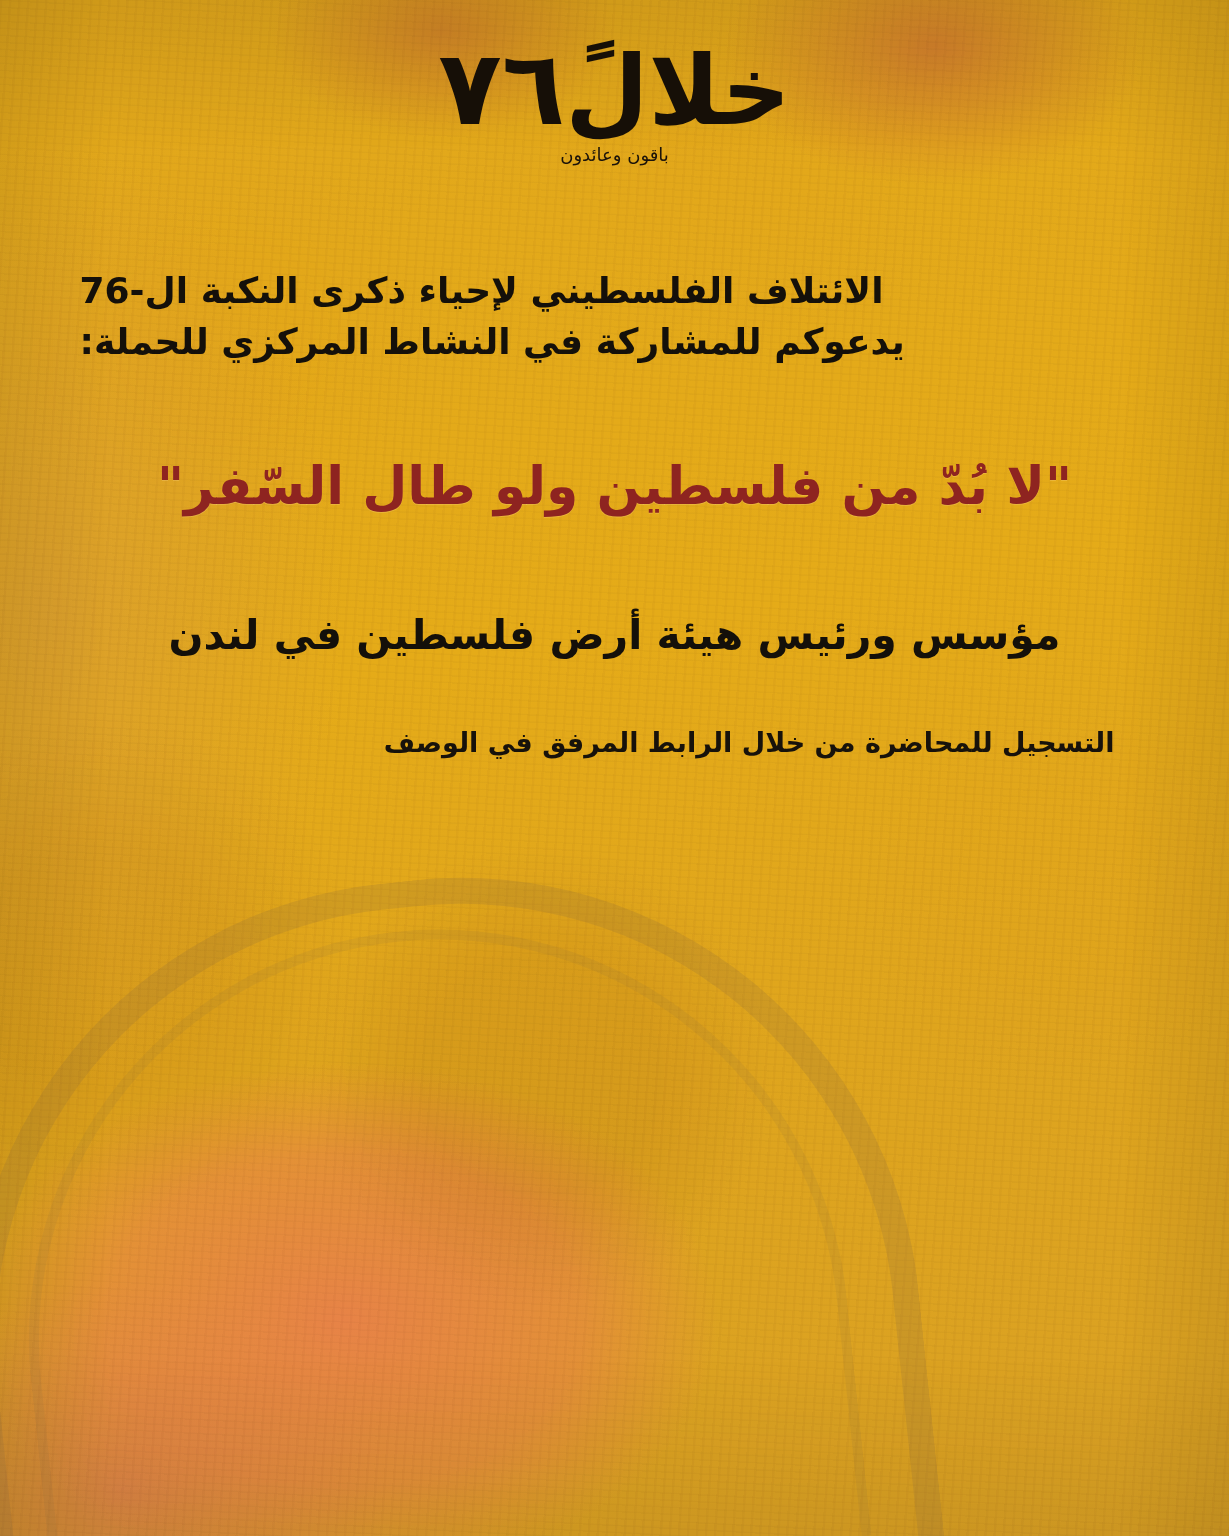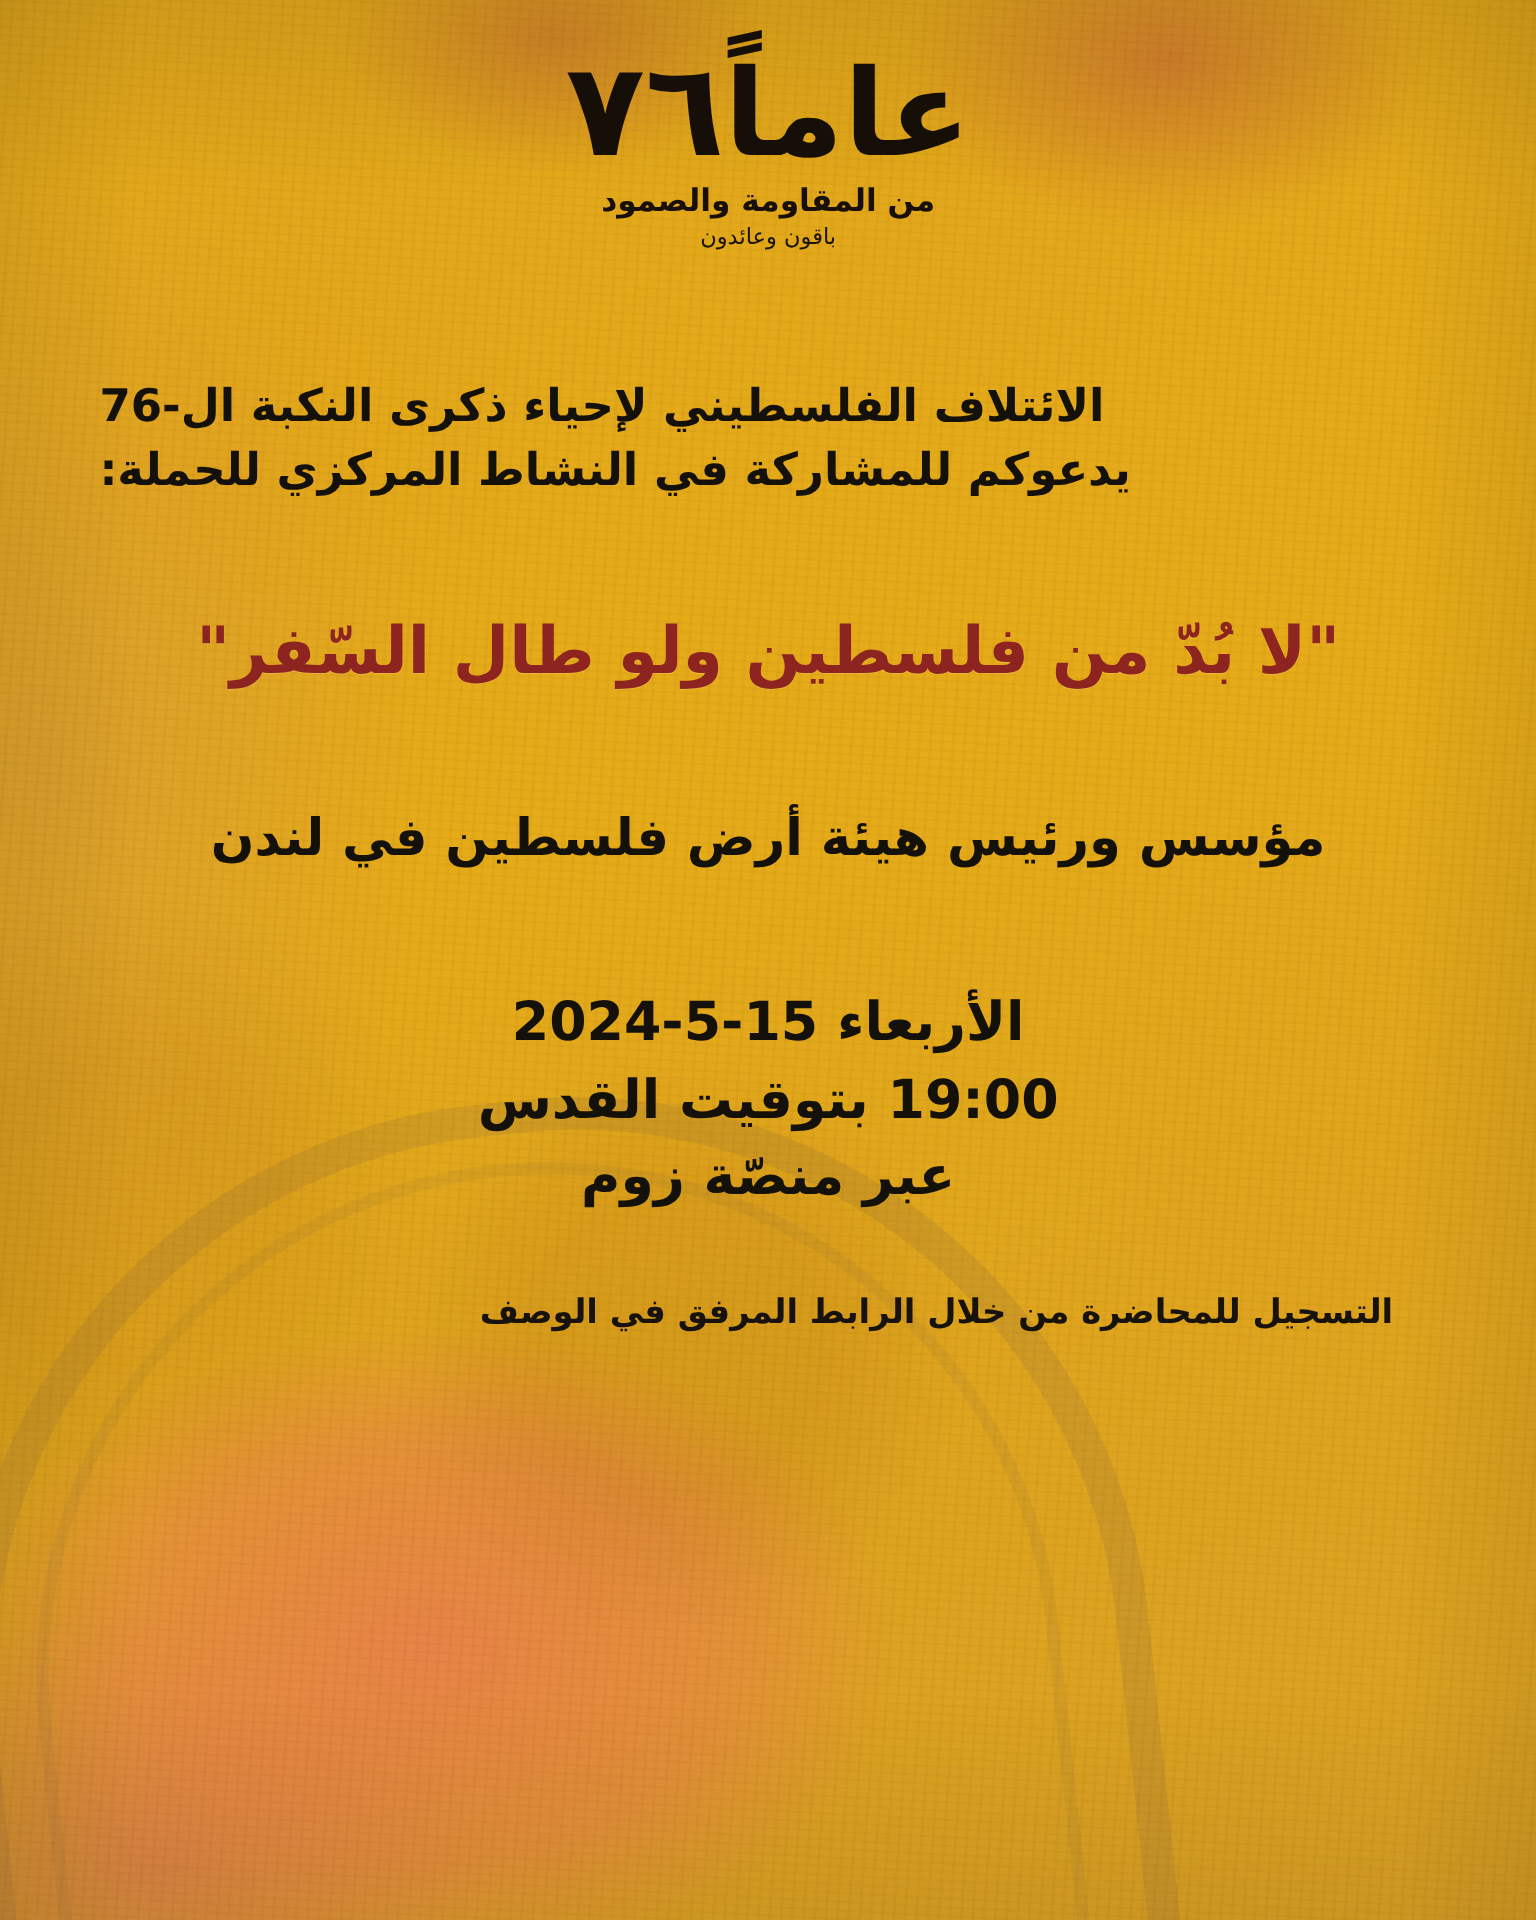--- a/index.html
+++ b/index.html
@@ -176,39 +176,33 @@
   <div class="tex a"></div>
   <div class="tex b"></div>
   <div class="tex c"></div>
   <div class="arc"></div>
   <div class="arc2"></div>
 
   <div class="content">
 
     <div class="logo">
       <div class="logo-main">
-        <span>عاماً</span><span class="num">٧٦</span>
+        <span>خلالً</span><span class="num">٧٦</span>
       </div>
-      <div class="logo-sub1">من المقاومة والصمود</div>
       <div class="logo-sub2">باقون وعائدون</div>
     </div>
 
     <div class="invite">
       <div>الائتلاف الفلسطيني لإحياء ذكرى النكبة ال-76</div>
       <div>يدعوكم للمشاركة في النشاط المركزي للحملة:</div>
     </div>
 
     <div class="slogan">"لا بُدّ من فلسطين ولو طال السّفر"</div>
 
     <div class="speaker">
       <div>مؤسس ورئيس هيئة أرض فلسطين في لندن</div>
     </div>
 
-    <div class="when">
-      <div>الأربعاء 15-5-2024</div>
-      <div>19:00 بتوقيت القدس</div>
-      <div>عبر منصّة زوم</div>
-    </div>
 
     <div class="note">التسجيل للمحاضرة من خلال الرابط المرفق في الوصف</div>
 
   </div>
 </div>
 
 </body></html>

